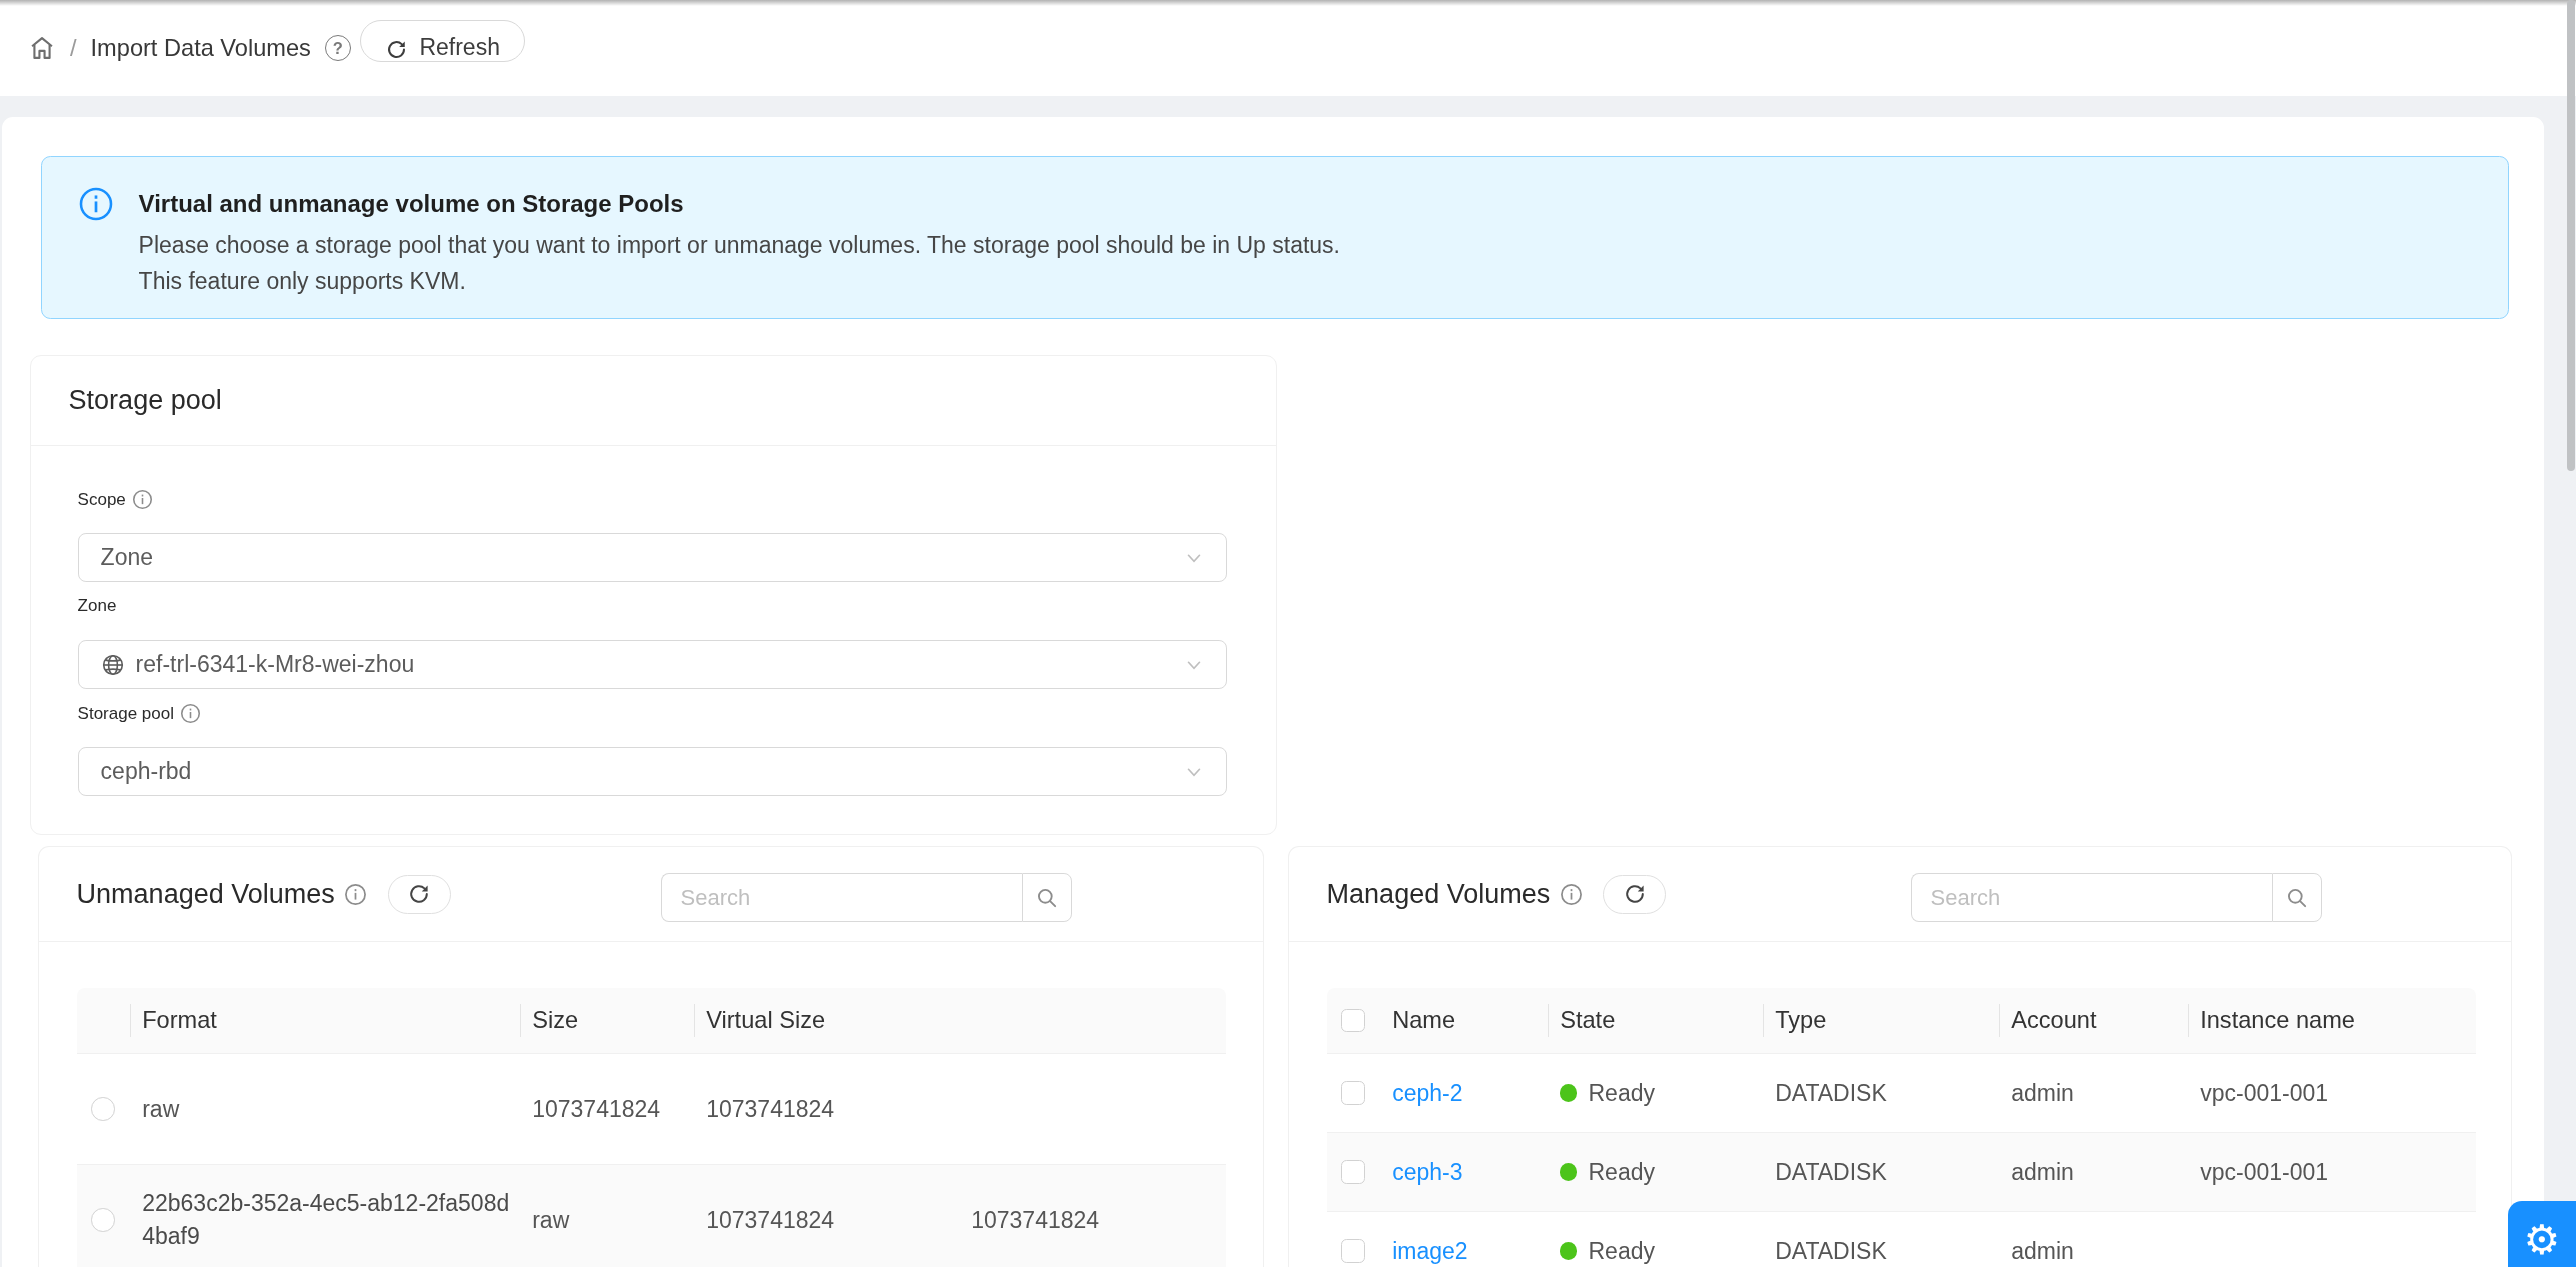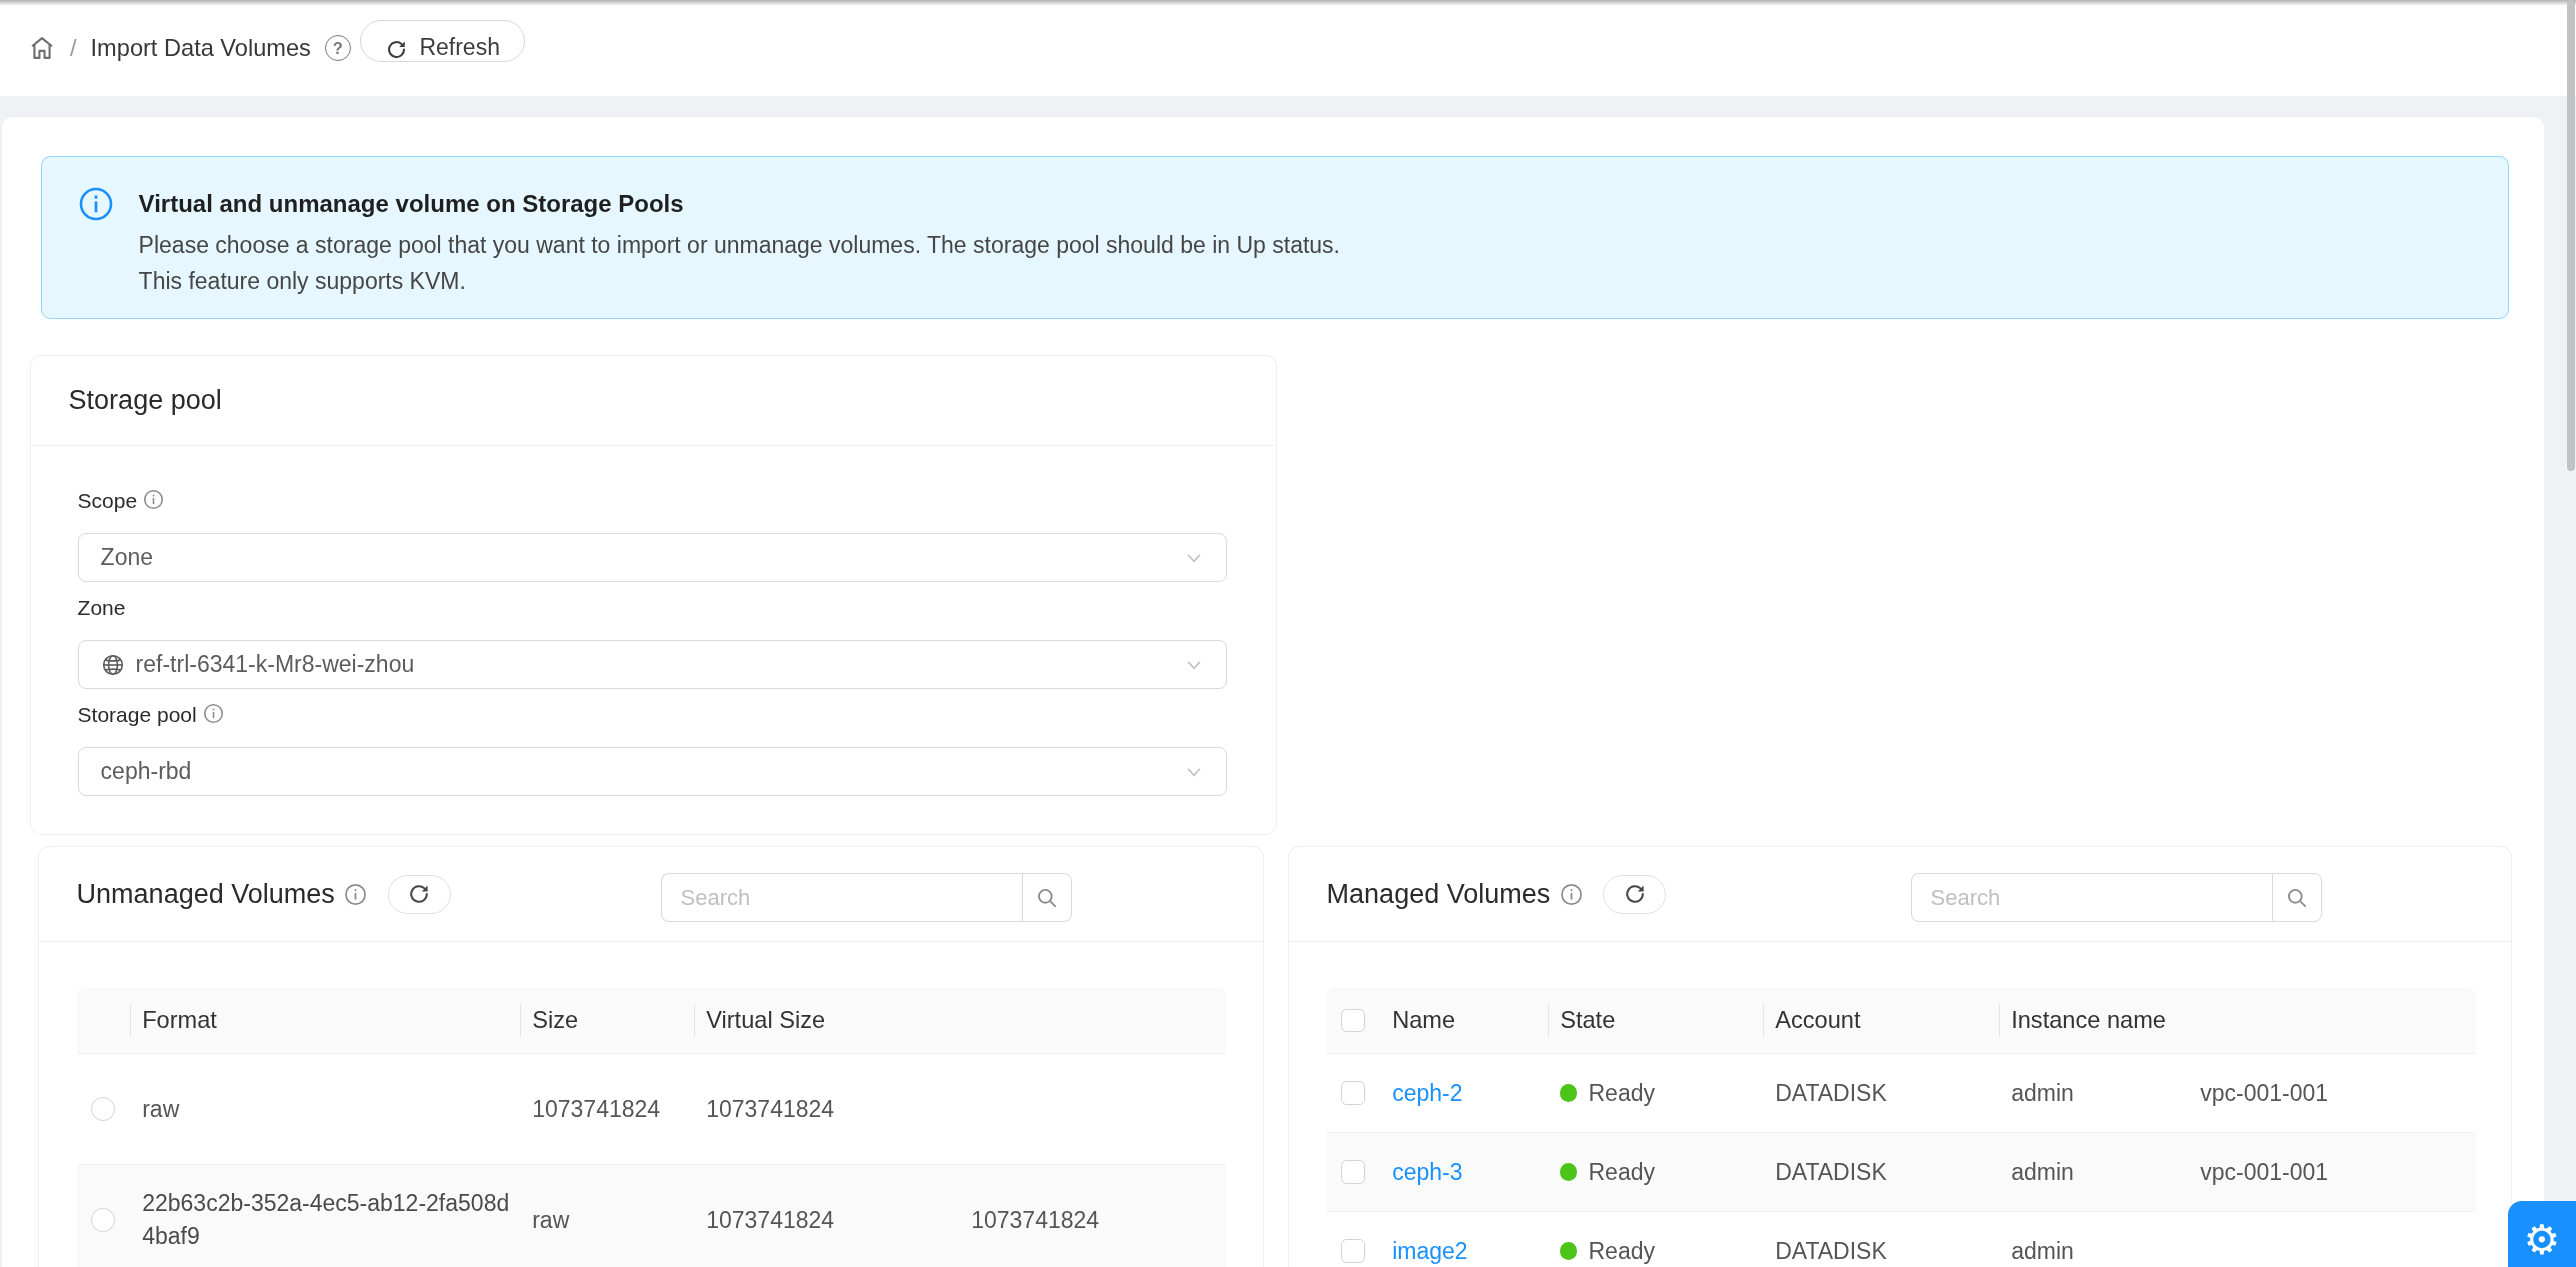--- a/index.html
+++ b/index.html
@@ -95,22 +95,22 @@
   .search-input::placeholder { color:#bfbfbf; }
   .search-btn {
     width:50px; height:49px; border:1.6px solid #d9d9d9;
     border-radius:0 7.9px 7.9px 0; background:#fff; cursor:pointer;
     display:flex; align-items:center; justify-content:center;
   }
   .search-ic { width:23.6px; height:23.6px; color:#8c8c8c; }
 
   
   .form-label {
-    position:absolute; left:47px; font-size:21px; color:#2b2b2b;
-    display:flex; align-items:flex-start;
+    position:absolute; left:47px; font-size:17px; color:#2b2b2b;
+    display:flex; align-items:center;
   }
   .form-label .info-ic { margin-left:6.3px; width:21px; height:21px; }
   .lbl-scope { top:133px; }
   .lbl-zone  { top:240px; }
   .lbl-pool  { top:347px; }
   .select {
     position:absolute; left:47px; width:1149px; height:49px;
     border:1.6px solid #d9d9d9; border-radius:7.9px; background:#fff;
     display:flex; align-items:center; padding:0 22px; gap:11px;
     font-size:23px; color:#5c5c5c; cursor:pointer;
@@ -371,20 +371,21 @@
         </span>
       </div>
 
       <div class="tbl">
         <div class="trow thead m-cols">
           <div class="th cell-center">
               <span class="checkbox"></span>
             </div>
           <div class="th">Name</div>
           <div class="th sep">State</div>
+          <div class="th sep">Type</div>
           <div class="th sep">Account</div>
           <div class="th sep">Instance name</div>
         </div>
 
         <div class="trow m-row m-cols">
           <div class="td cell-center">
               <span class="checkbox"></span>
             </div>
           <div class="td"><a class="link">ceph-2</a></div>
           <div class="td state-cell">

